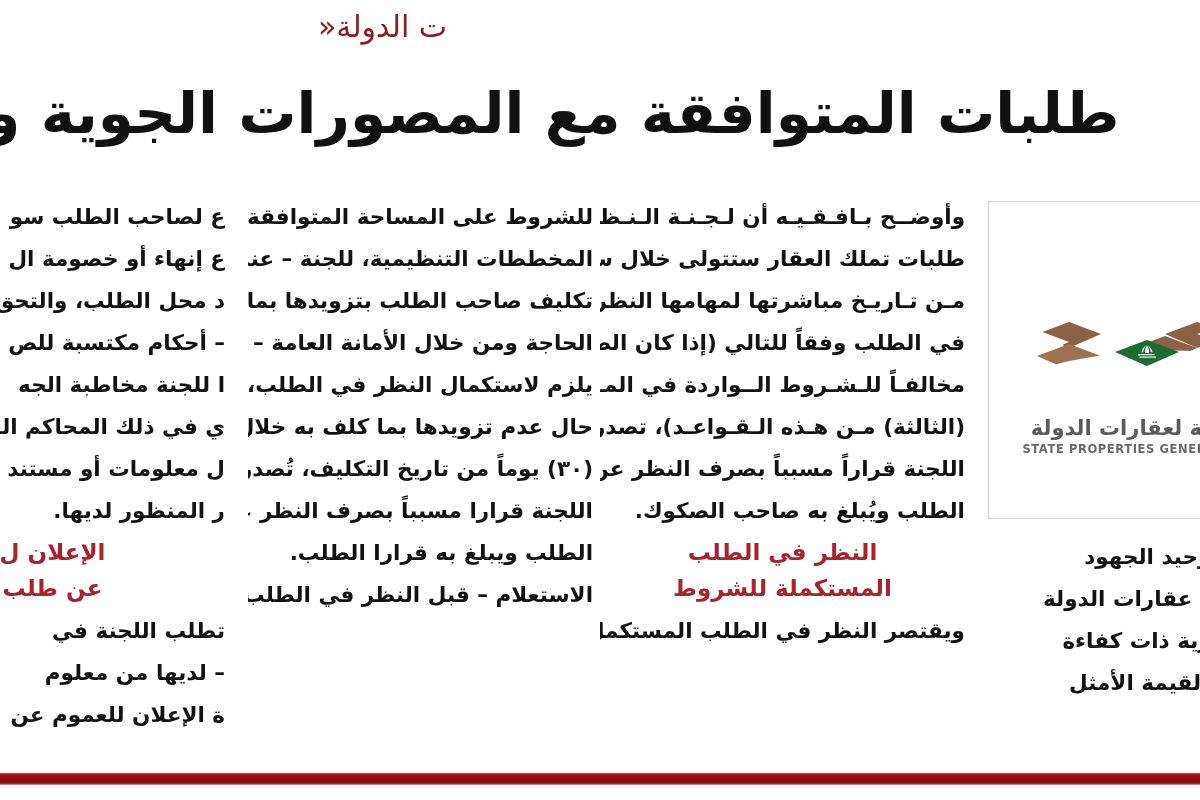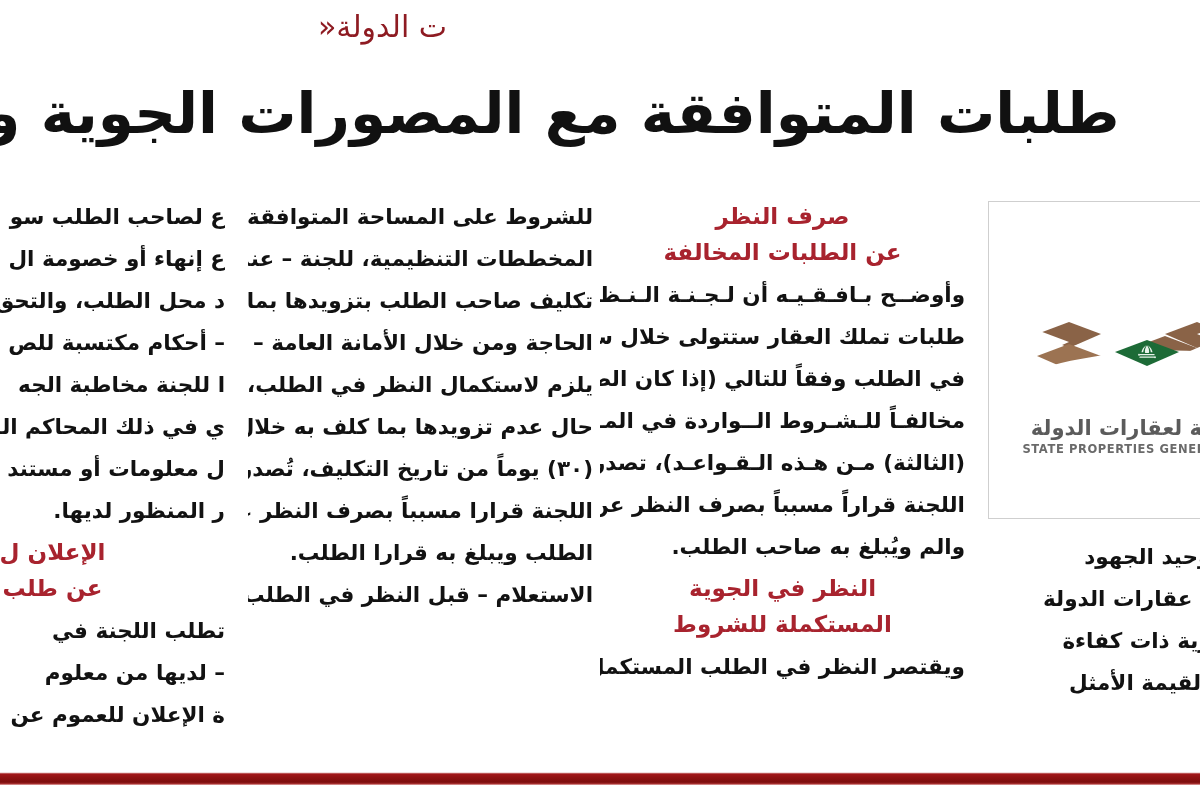--- a/index.html
+++ b/index.html
@@ -205,33 +205,30 @@
   <div class="kicker">
     <span class="kicker-inner">ت الدولة«</span>
   </div>
 
   <div class="headline">
     <span class="headline-inner">طلبات المتوافقة مع المصورات الجوية والم</span>
   </div>
 
   <div class="cols">
     <div class="col col-1">
-        <div class="sub">
-          <span class="sub-line">صرف النظر</span>
-          <span class="sub-line">عن الطلبات المخالفة</span>
-        </div>
         <p class="body nowrapline">وأوضــح بـافـقـيـه أن لـجـنـة الـنـظـر في</p>
         <p class="body nowrapline">طلبات تملك العقار ستتولى خلال سنة</p>
+        <p class="body nowrapline">مـن تـاريـخ مباشرتها لمهامها النظر</p>
         <p class="body nowrapline">في الطلب وفقاً للتالي (إذا كان الطلب</p>
         <p class="body nowrapline">مخالفـاً للـشـروط الــواردة في المـادة</p>
         <p class="body nowrapline">(الثالثة) مـن هـذه الـقـواعـد)، تصدر</p>
         <p class="body nowrapline">اللجنة قراراً مسبباً بصرف النظر عن</p>
-        <p class="body nowrapline">والم ويُبلغ به صاحب الطلب.</p>
+        <p class="body nowrapline">الطلب ويُبلغ به صاحب الصكوك.</p>
         <div class="sub">
-          <span class="sub-line">النظر في الجوية</span>
+          <span class="sub-line">النظر في الطلب</span>
           <span class="sub-line">المستكملة للشروط</span>
         </div>
         <p class="body nowrapline">ويقتصر النظر في الطلب المستكمل</p>
       </div>
     <div class="col col-2">
         <p class="body nowrapline">للشروط على المساحة المتوافقة مع</p>
         <p class="body nowrapline">المخططات التنظيمية، للجنة – عند</p>
         <p class="body nowrapline">تكليف صاحب الطلب بتزويدها بما</p>
         <p class="body nowrapline">الحاجة ومن خلال الأمانة العامة –</p>
         <p class="body nowrapline">يلزم لاستكمال النظر في الطلب، وفي</p>

